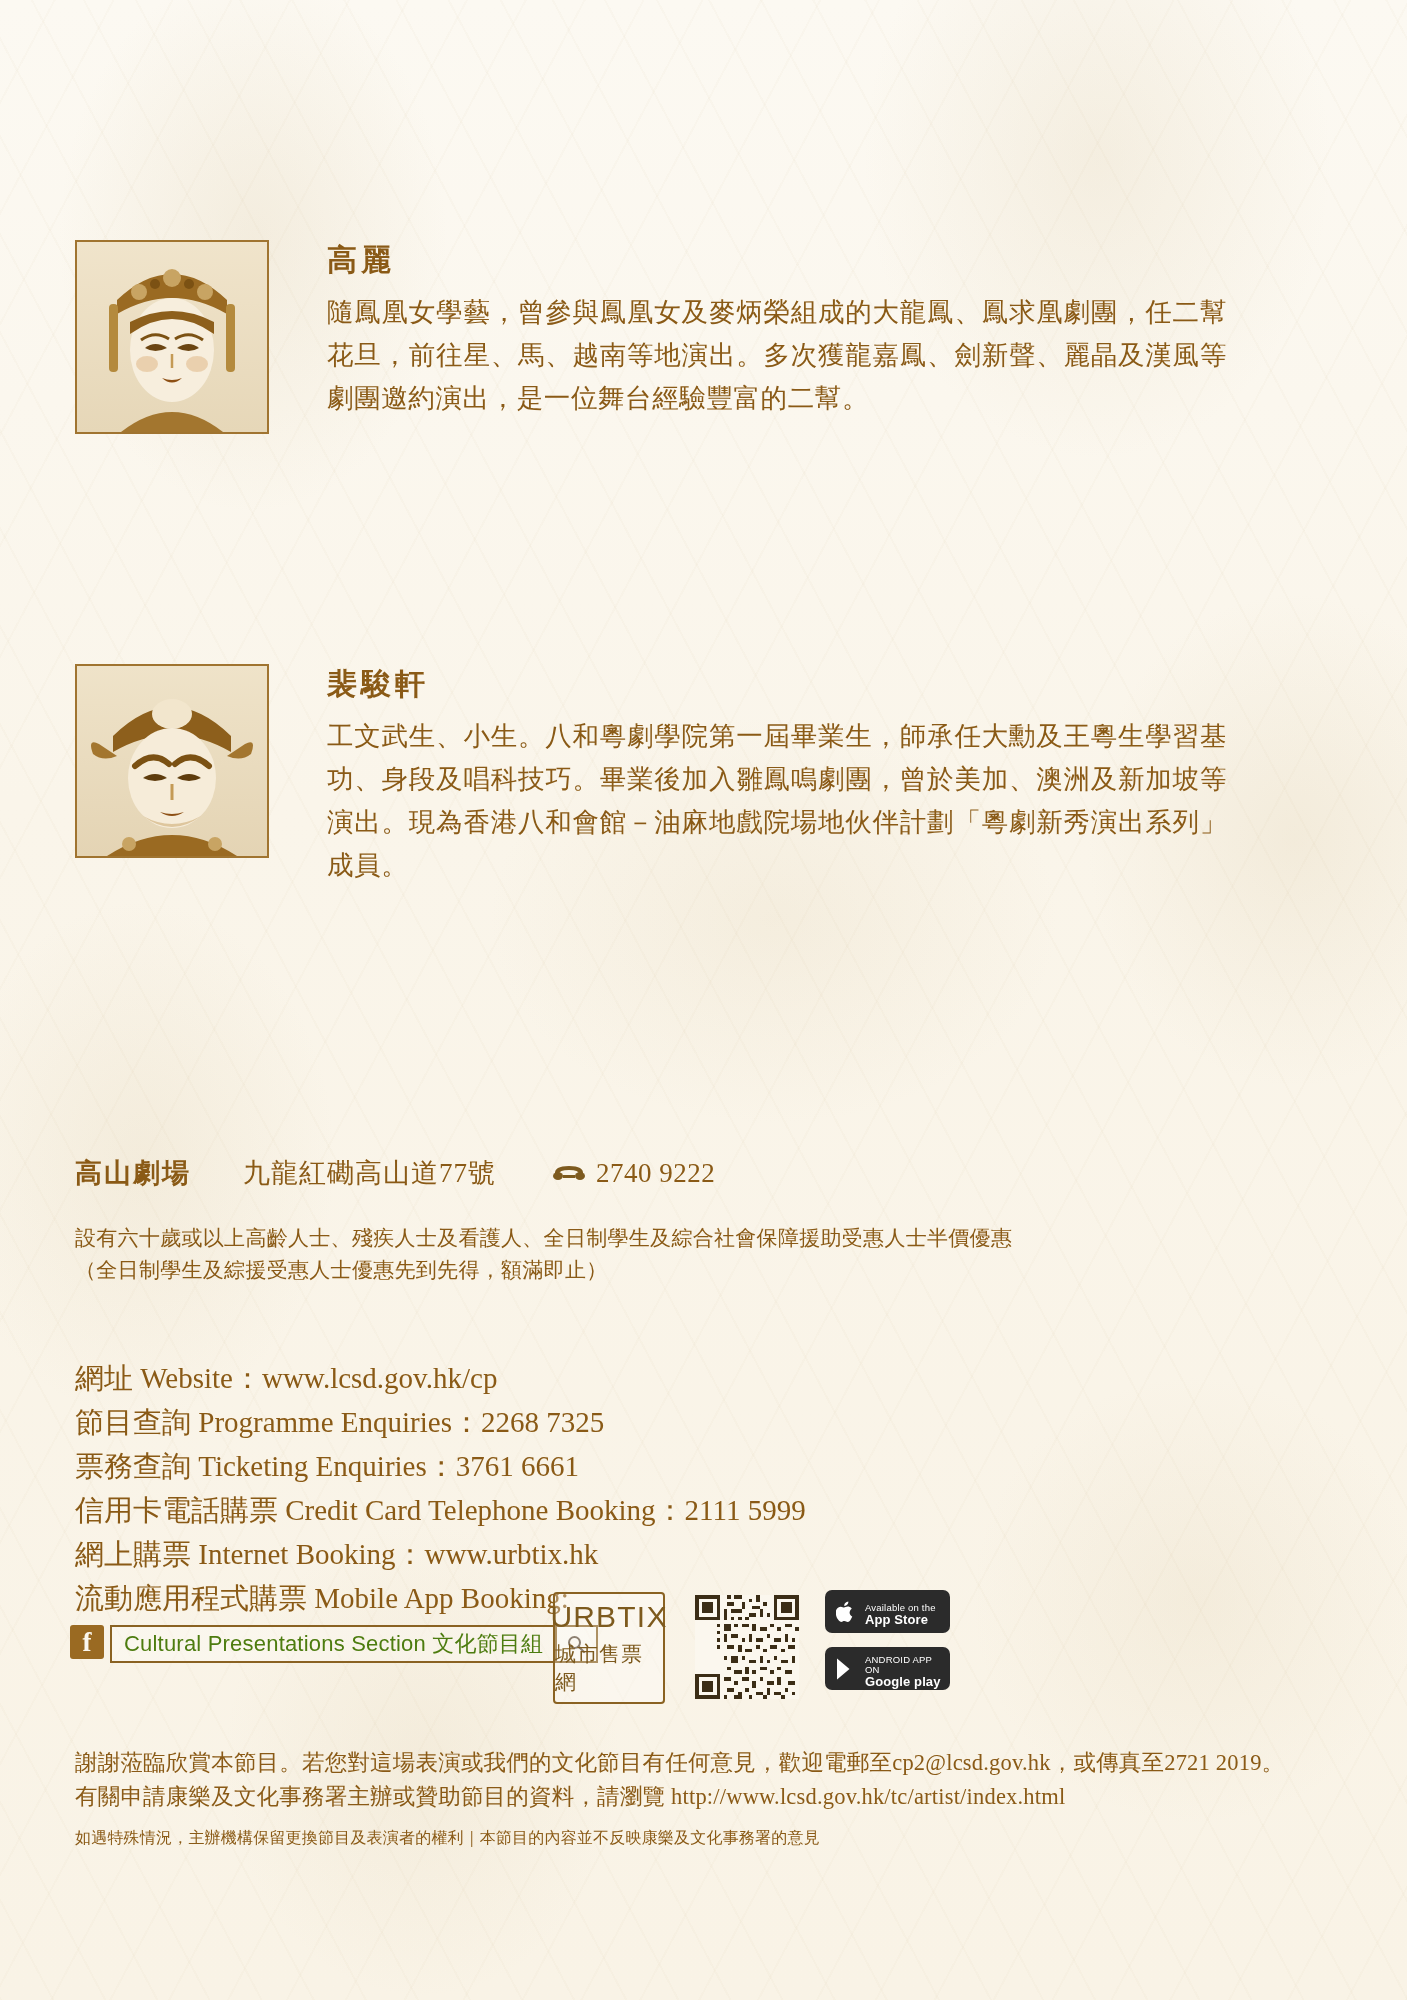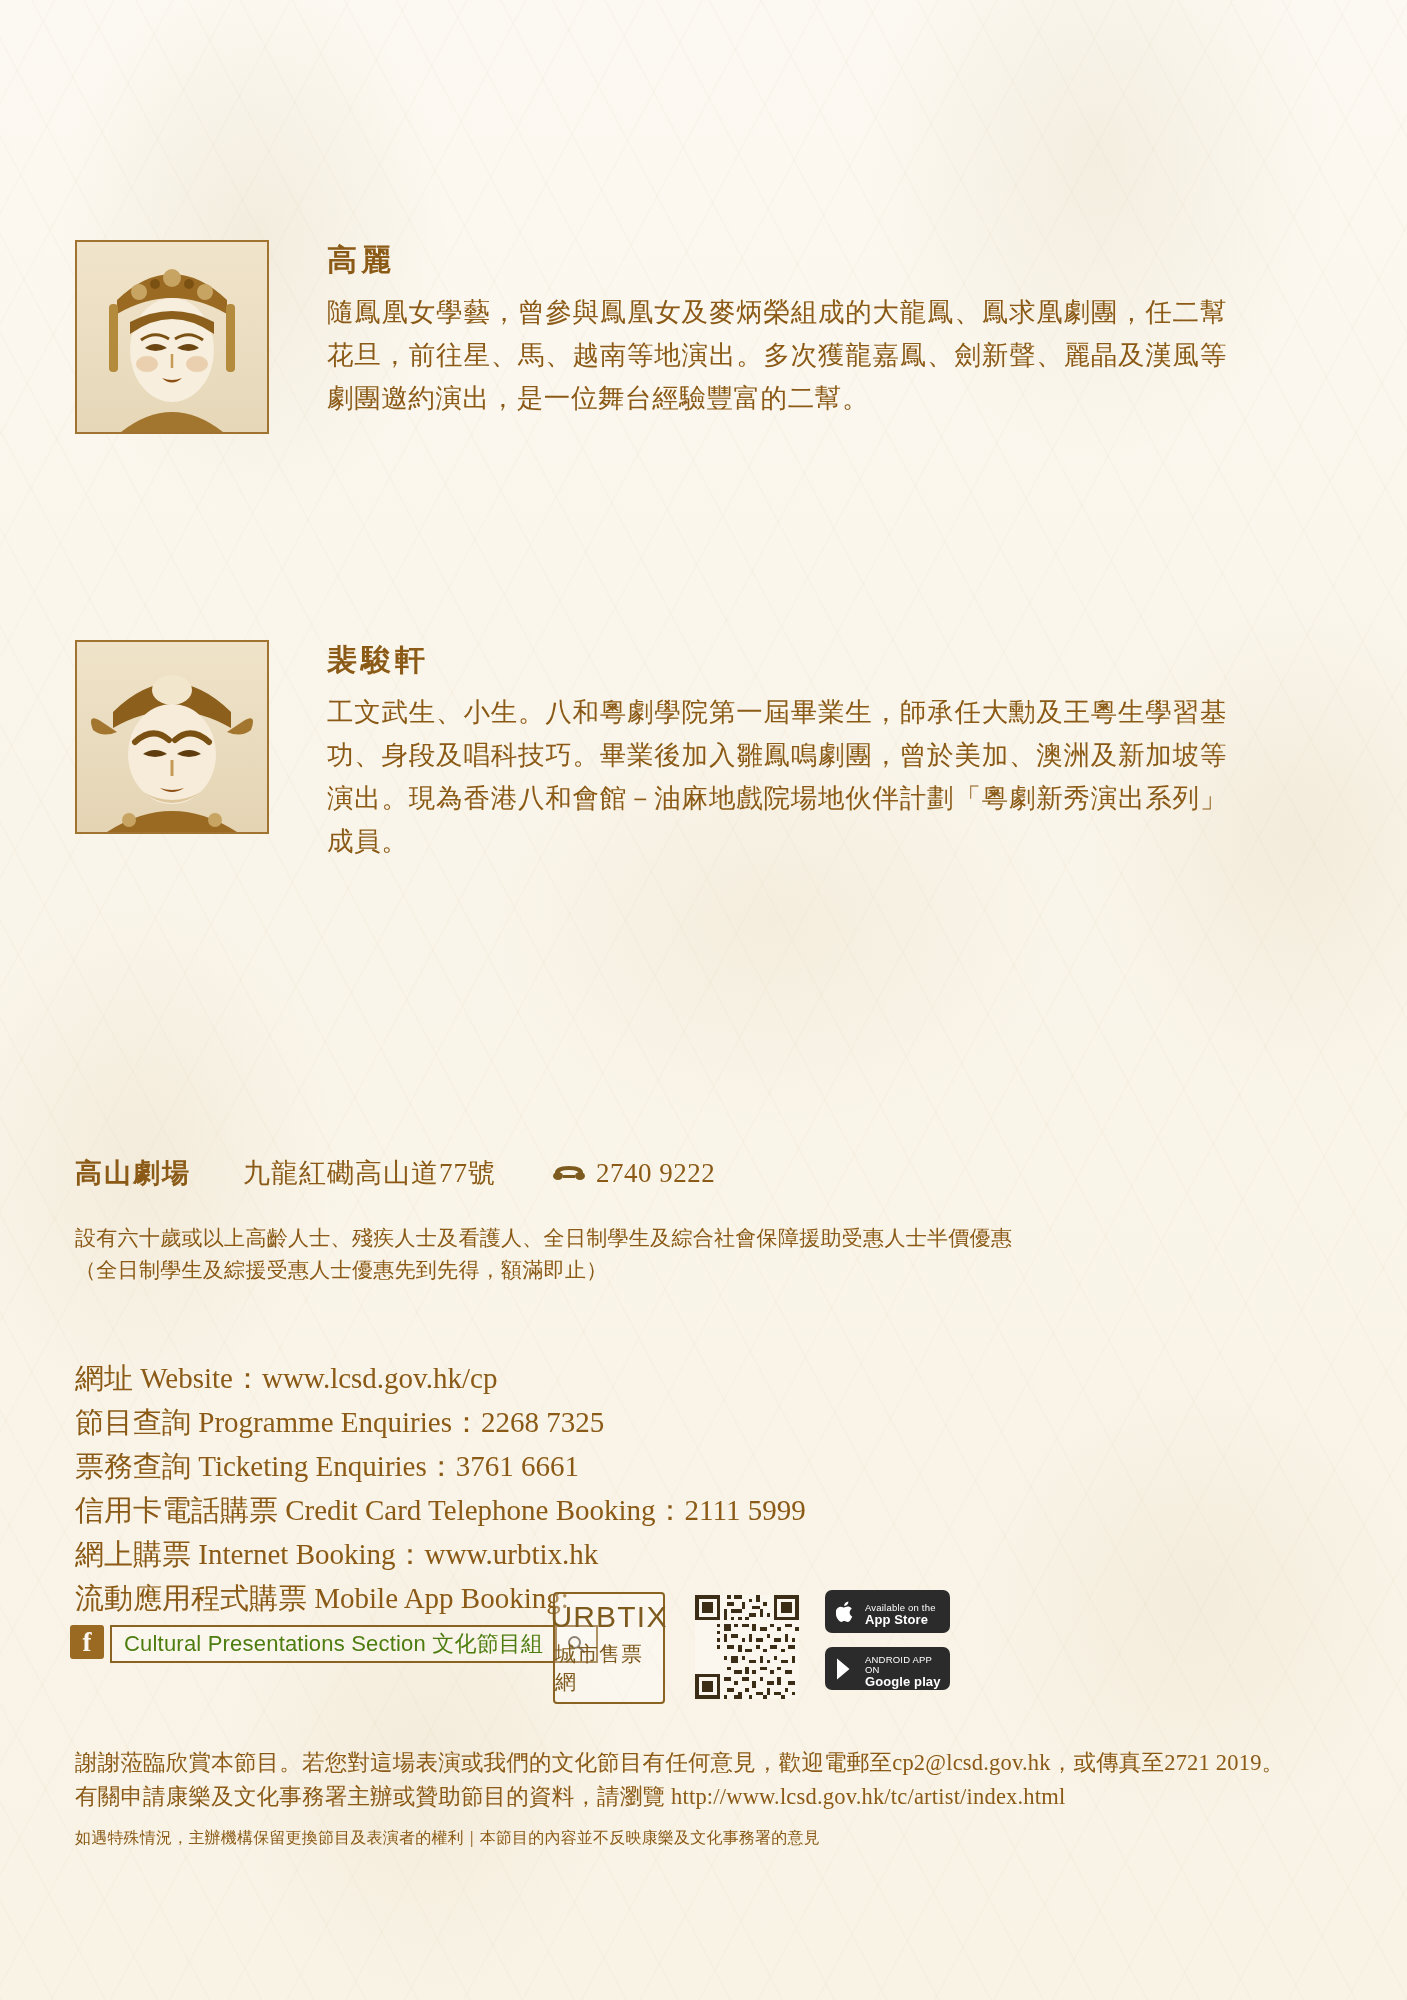--- a/index.html
+++ b/index.html
@@ -313,21 +313,21 @@
           <path d="M44 190 Q95 150 146 190 Z" fill="#a3762f"></path>
         </svg>
       </div>
     </div>
     <div class="bio-text">
       <div class="bio-name">高麗</div>
       <div class="bio-desc">隨鳳凰女學藝，曾參與鳳凰女及麥炳榮組成的大龍鳳、鳳求凰劇團，任二幫花旦，前往星、馬、越南等地演出。多次獲龍嘉鳳、劍新聲、麗晶及漢風等劇團邀約演出，是一位舞台經驗豐富的二幫。</div>
     </div>
   </div>
 
-  <div class="bio" style="left:75px; top:640px;">
+  <div class="bio" style="left:75px; top:664px;">
     <div class="bio-photo">
       <div class="ph-inner">
         <svg viewBox="0 0 190 190" width="190" height="190" preserveAspectRatio="none" aria-hidden="true">
           <defs>
             <linearGradient id="sepia2" x1="0" y1="0" x2="0" y2="1">
               <stop offset="0%" stop-color="#efe3c9"></stop>
               <stop offset="100%" stop-color="#e4d4b4"></stop>
             </linearGradient>
           </defs>
           <rect width="190" height="190" fill="url(#sepia2)"></rect>

